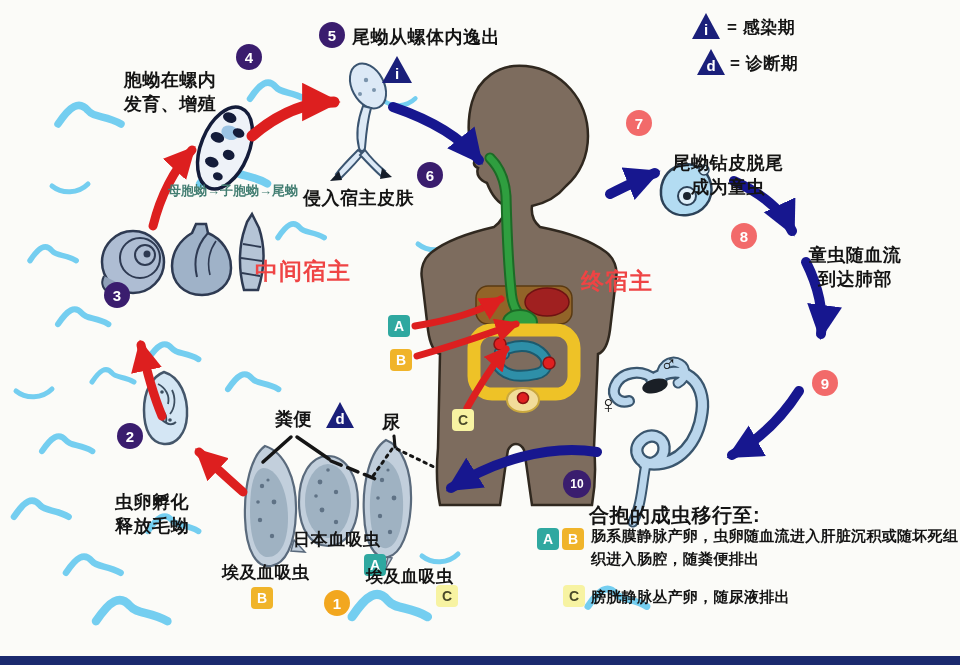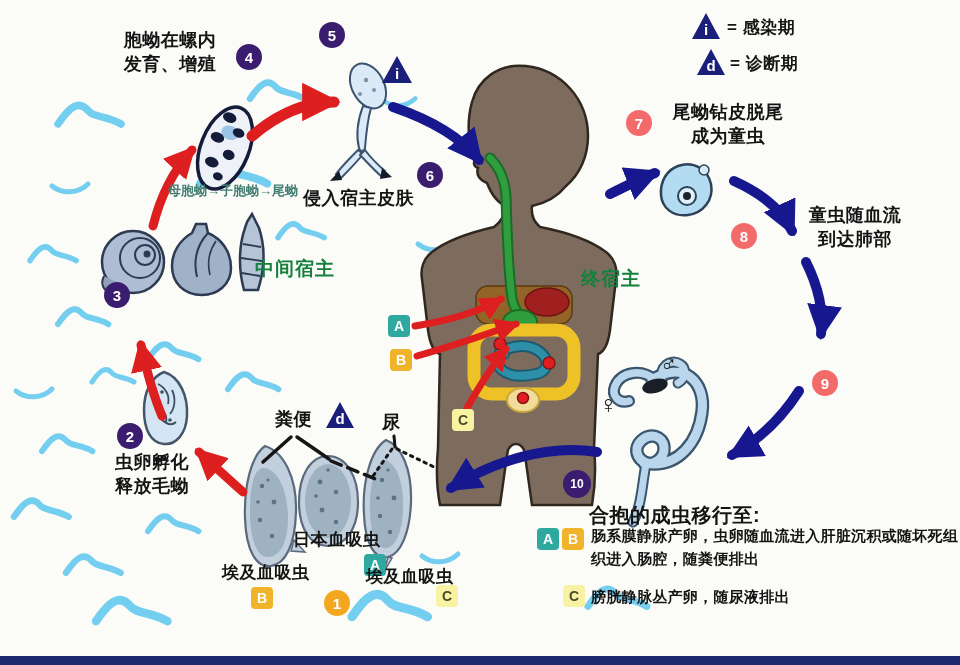--- a/index.html
+++ b/index.html
@@ -1,25 +1,25 @@
 <!DOCTYPE html>
 <html><head>
 <meta charset="utf-8">
 <style>
   html,body{margin:0;padding:0;}
   body{font-family:"Liberation Sans","DejaVu Sans",sans-serif;}
   .stage{position:relative;width:960px;height:665px;background:#fbfbf8;overflow:hidden;}
   .art{position:absolute;left:0;top:0;}
   .bottom-strip{position:absolute;left:0;top:656px;width:960px;height:9px;background:#1b2a6e;}
   .lbl{position:absolute;color:#141414;font-weight:bold;font-size:18px;line-height:1.35;letter-spacing:.5px;}
-  .lbl.center{text-align:center;}
+  .lbl.center{text-align:center;margin-top:40px;}
   .pre{white-space:pre-line;}
   .sm{font-size:17px;}
   .note{font-size:15px;font-weight:bold;line-height:1.5;letter-spacing:.3px;}
-  .red-lbl{position:absolute;color:#15803d;font-weight:bold;font-size:19px;letter-spacing:1px;}
+  .red-lbl{position:absolute;color:#ef4444;font-weight:bold;font-size:23px;letter-spacing:1px;}
   .teal-note{position:absolute;color:#437e72;font-weight:bold;font-size:13px;letter-spacing:0;}
   .circ{position:absolute;width:26px;height:26px;border-radius:50%;color:#fff;font-weight:bold;
         font-size:15px;display:flex;align-items:center;justify-content:center;}
   .circ.purple{background:#3a1d6e;}
   .circ.salmon{background:#f26a6a;}
   .circ.gold{background:#f2a71f;}
   .circ.wide{width:28px;height:28px;font-size:12px;}
   .badge{position:absolute;width:22px;height:22px;border-radius:4px;display:flex;align-items:center;
          justify-content:center;font-weight:bold;font-size:14px;}
   .badge.teal{background:#2fa8a0;color:#fff;}
@@ -223,38 +223,39 @@
     <path d="M799,391 C781,419 757,441 732,455" stroke-width="10" marker-end="url(#mb)"></path>
     <path d="M597,452 C548,444 494,461 451,488" stroke-width="10" marker-end="url(#mb)"></path>
   </g>
 </svg>
 
 <div class="lbl center pre" style="left:100px;top:28px;width:140px">胞蚴在螺内
 发育、增殖</div>
 <div class="circ purple" style="left:236px;top:44px">4</div>
 
 <div class="circ purple" style="left:319px;top:22px">5</div>
+<div class="lbl" style="left:352px;top:25px">尾蚴从螺体内逸出</div>
 <div class="tri" style="left:382px;top:56px">
       <span>i</span>
     </div>
 
 <div class="circ purple" style="left:417px;top:162px">6</div>
 <div class="lbl" style="left:303px;top:186px">侵入宿主皮肤</div>
 
 <div class="tri" style="left:692px;top:13px;width:28px;height:26px">
       <span>i</span>
     </div>
 <div class="lbl sm" style="left:727px;top:17px">= 感染期</div>
 <div class="tri" style="left:697px;top:49px;width:28px;height:26px">
       <span>d</span>
     </div>
 <div class="lbl sm" style="left:730px;top:53px">= 诊断期</div>
 
 <div class="circ salmon" style="left:626px;top:110px">7</div>
-<div class="lbl center pre" style="left:653px;top:100px;width:150px">尾蚴钻皮脱尾
+<div class="lbl center pre" style="left:653px;top:111px;width:150px">尾蚴钻皮脱尾
 成为童虫</div>
 
 <div class="lbl center pre" style="left:795px;top:203px;width:120px">童虫随血流
 到达肺部</div>
 <div class="circ salmon" style="left:731px;top:223px">8</div>
 
 <div class="circ salmon" style="left:812px;top:370px">9</div>
 
 <div class="red-lbl" style="left:581px;top:266px">终宿主</div>
 <div class="red-lbl" style="left:255px;top:256px">中间宿主</div>

